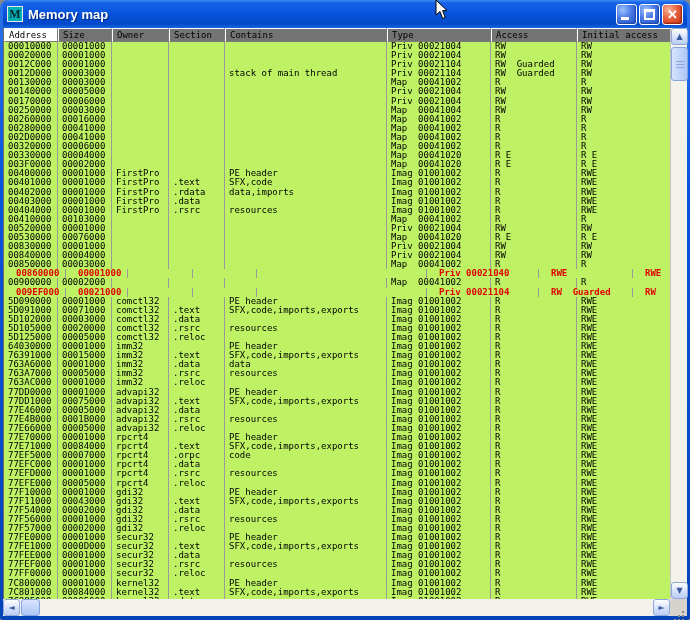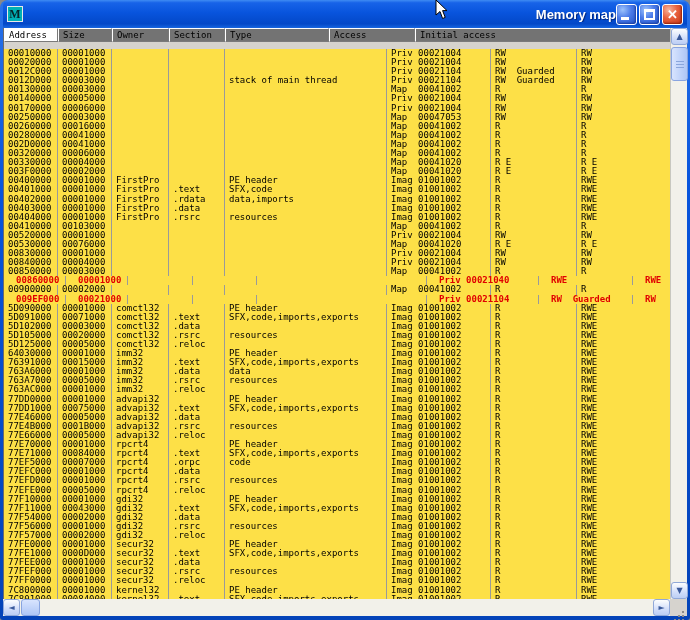--- a/index.html
+++ b/index.html
@@ -22,21 +22,21 @@
   }
   .app-icon{
     width:16px;height:16px;background:#00b0b4;
     border:1px solid #e8e8e8;color:#05232a;
     font:bold 12px/14px "Liberation Serif",serif;
     text-align:center;margin-right:5px;flex:0 0 auto;
   }
   .title-text{
     color:#fff;font:bold 13px "Liberation Sans",sans-serif;
     text-shadow:1px 1px 1px #00267a;flex:1;
-    white-space:nowrap;overflow:hidden;text-align:right;
+    white-space:nowrap;overflow:hidden;
   }
   .win-buttons{display:flex;gap:2px;margin-right:2px;}
   .wbtn{
     width:21px;height:21px;border:1px solid #fff;border-radius:3px;
     display:flex;align-items:center;justify-content:center;
     position:relative;cursor:default;
   }
   .wbtn.min,.wbtn.max{
     background:radial-gradient(circle at 30% 25%,#9cc2fc 0%,#4a7ae8 45%,#2456c8 100%);
     box-shadow:inset -1px -1px 2px #1a3da0;
@@ -44,31 +44,31 @@
   .wbtn.close{
     background:radial-gradient(circle at 30% 25%,#f8b49c 0%,#e8603c 45%,#c43818 100%);
     box-shadow:inset -1px -1px 2px #902008;
   }
   .glyph-min{position:absolute;left:4px;bottom:4px;width:8px;height:3px;background:#fff;}
   .glyph-max{position:absolute;left:4px;top:4px;width:11px;height:11px;border:2px solid #fff;border-top-width:3px;}
   .glyph-close{color:#fff;font:bold 13px/13px "Liberation Sans",sans-serif;}
   
   .main{display:flex;height:571px;background:#fdfaef;}
   .table{width:667px;display:flex;flex-direction:column;border-left:1px solid #6b6b6b;}
-  .hdr{display:flex;height:21px;flex:0 0 auto;background:#d6d3ce;}
+  .hdr{display:flex;height:14px;flex:0 0 auto;background:#d6d3ce;}
   .hcell{
     height:14px;padding:1px 0 0 4px;
     background:#737373;color:#000;
     font:9px/11px "DejaVu Sans Mono",monospace;
     border-top:1px solid #fff;border-left:1px solid #fff;
     border-right:1px solid #7a7a7a;border-bottom:1px solid #7a7a7a;
     white-space:nowrap;overflow:hidden;
   }
   .hcell.selected{background:#ffffff;}
-  .body{height:557px;overflow:hidden;background:#fde047;}
+  .body{height:557px;overflow:hidden;background:#bef264;}
   .row{display:flex;height:9.1px;}
   .cell{
     height:9.1px;padding:0 0 0 4px;
     font:9px/9px "DejaVu Sans Mono",monospace;
     color:#000;white-space:pre;overflow:hidden;
     border-right:1px solid #9a9a9a;
   }
   .row.red .cell{color:#e00000;font-weight:bold;margin-left:8px;}
   .c-address{width:54px;} .c-size{width:54px;} .c-owner{width:57px;}
   .c-section{width:56px;} .c-contains{width:162px;} .c-type{width:104px;}
@@ -129,20 +129,21 @@
     </div>
   </div>
 
   <div class="main">
     <div class="table">
       <div class="hdr" id="header-row">
           <div class="hcell c-address selected">Address</div>
           <div class="hcell c-size">Size</div>
           <div class="hcell c-owner">Owner</div>
           <div class="hcell c-section">Section</div>
+          <div class="hcell c-contains">Contains</div>
           <div class="hcell c-type">Type</div>
           <div class="hcell c-access">Access</div>
           <div class="hcell c-initial">Initial access</div>
         </div>
       <div class="body" id="table-body">
           <div class="row">
             <div class="cell c-address">00010000</div>
             <div class="cell c-size">00001000</div>
             <div class="cell c-owner"></div>
             <div class="cell c-section"></div>
@@ -210,21 +211,21 @@
             <div class="cell c-type">Priv 00021004</div>
             <div class="cell c-access">RW</div>
             <div class="cell c-initial">RW</div>
           </div>
           <div class="row">
             <div class="cell c-address">00250000</div>
             <div class="cell c-size">00003000</div>
             <div class="cell c-owner"></div>
             <div class="cell c-section"></div>
             <div class="cell c-contains"></div>
-            <div class="cell c-type">Map  00047053</div>
+            <div class="cell c-type">Map  00041004</div>
             <div class="cell c-access">RW</div>
             <div class="cell c-initial">RW</div>
           </div>
           <div class="row">
             <div class="cell c-address">00260000</div>
             <div class="cell c-size">00016000</div>
             <div class="cell c-owner"></div>
             <div class="cell c-section"></div>
             <div class="cell c-contains"></div>
             <div class="cell c-type">Map  00041002</div>

